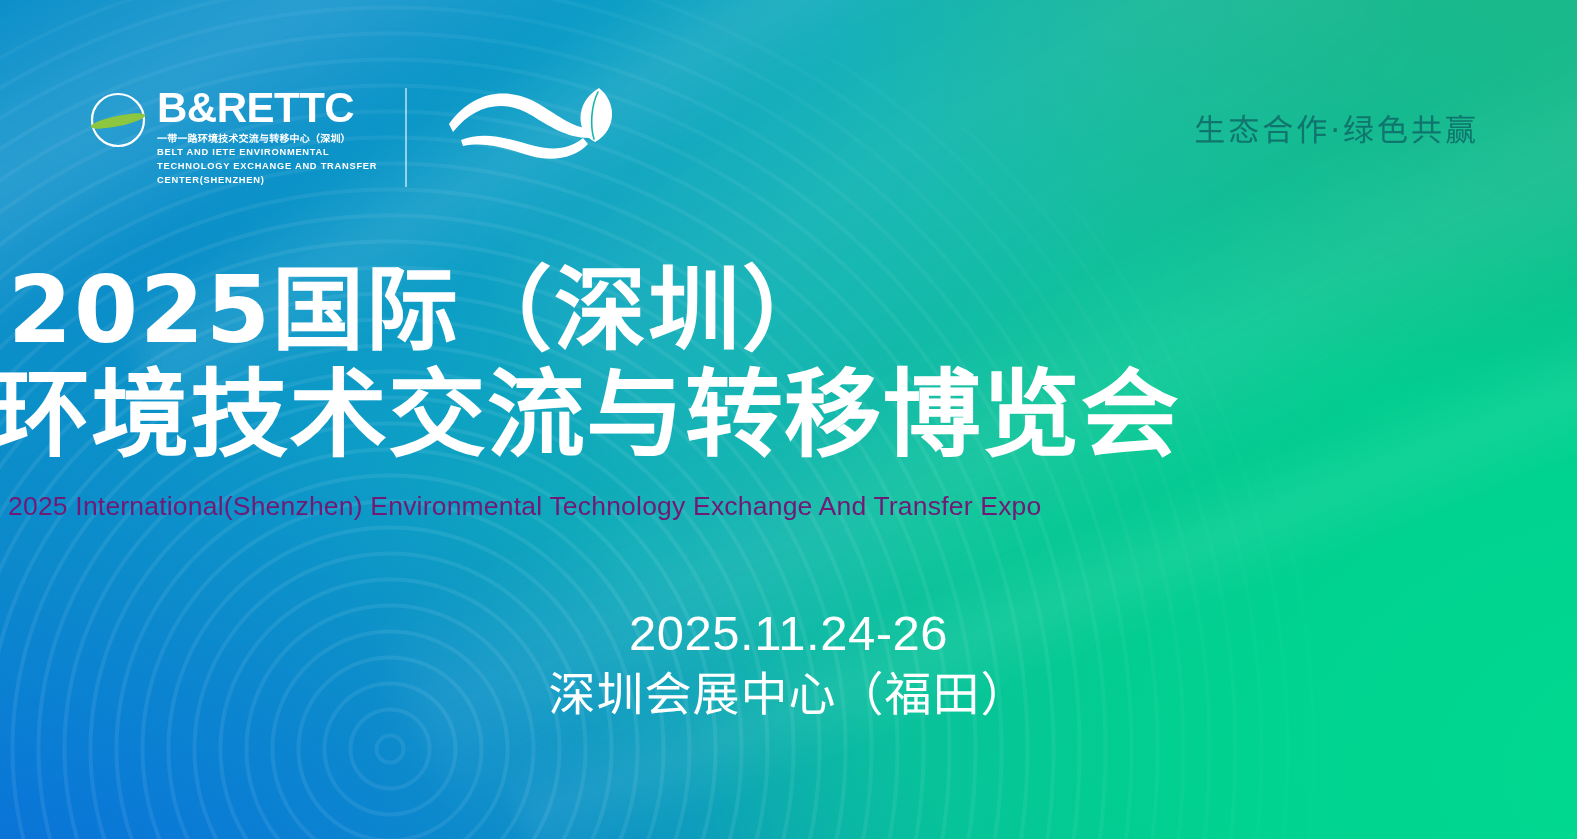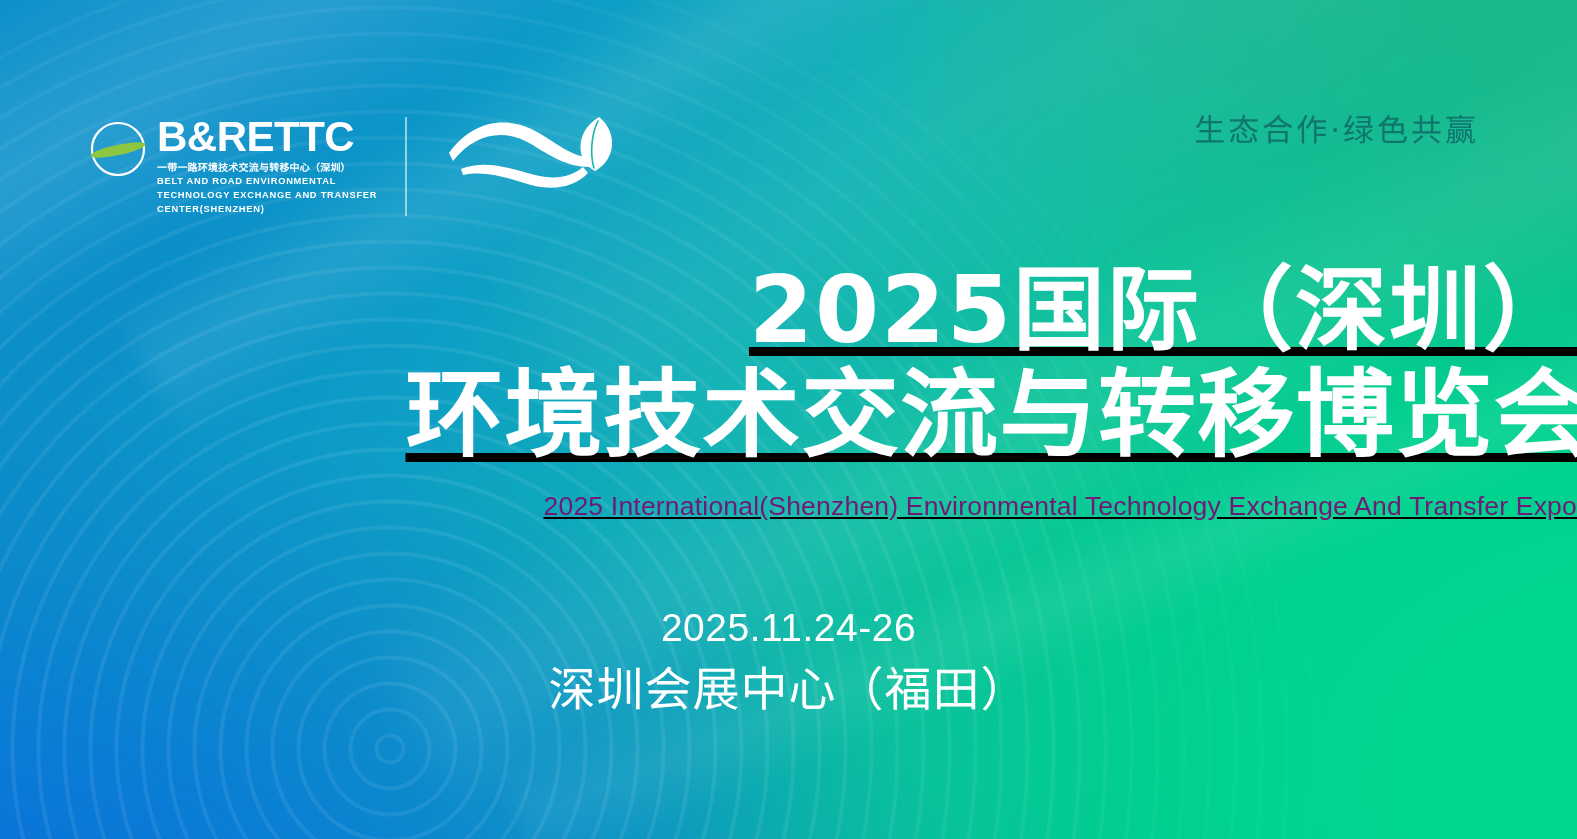--- a/index.html
+++ b/index.html
@@ -131,21 +131,20 @@
   .content { position: relative; width: 100%; height: 100%; z-index: 5; }
 
   
   .logo-row {
     position: absolute;
     left: 88px;
     top: 88px;
     display: flex;
     align-items: flex-start;
     gap: 40px;
-    margin-top: 29px;
   }
 
   
   .brettc {
     display: flex;
     align-items: flex-start;
     gap: 9px;
     padding-right: 28px;
     border-right: 2px solid rgba(255,255,255,0.55);
     min-height: 92px;
@@ -225,25 +224,24 @@
     font-size: 31px;
     font-weight: 400;
     letter-spacing: 3px;
     white-space: nowrap;
     font-family: "DejaVu Sans", "Liberation Sans", sans-serif;
   }
 
   
   .title-block {
     position: absolute;
-    left: 0;
+    left: 8px;
     right: 0;
     top: 262px;
-    text-align: right;
-    text-decoration: underline;
+    text-align: left;
   }
   .title-line1 {
     color: #ffffff;
     font-size: 92px;
     font-weight: 700;
     letter-spacing: 2px;
     line-height: 1.06;
     white-space: nowrap;
     font-family: "DejaVu Sans", "Liberation Sans", sans-serif;
   }
@@ -272,35 +270,35 @@
   
   .info-block {
     position: absolute;
     left: 0;
     right: 0;
     top: 606px;
     text-align: center;
   }
   .info-date {
     color: #ffffff;
-    font-size: 39px;
+    font-size: 49px;
     font-weight: 400;
     letter-spacing: 0.5px;
     line-height: 1.12;
     white-space: nowrap;
     font-family: "Liberation Sans", "DejaVu Sans", sans-serif;
   }
   .info-venue {
     color: #ffffff;
     font-size: 47px;
     font-weight: 400;
     letter-spacing: 1px;
     line-height: 1.18;
     white-space: nowrap;
-    margin-top: 12px;
+    margin-top: 6px;
     font-family: "DejaVu Sans", "Liberation Sans", sans-serif;
   }
 </style>
 </head>
 <body>
 
 <div class="banner">
 
   <div class="bg-base"></div>
   <div class="bg-blue-wash"></div>
@@ -322,21 +320,21 @@
         <svg class="brettc-mark" viewBox="0 0 60 60">
           <circle cx="30" cy="30" r="26" fill="none" stroke="#ffffff" stroke-width="2.2"></circle>
           <g transform="rotate(-12 30 31)">
             <ellipse cx="30" cy="31" rx="28" ry="5.1" fill="#8dc63f"></ellipse>
           </g>
           <circle cx="30" cy="30" r="26" fill="none" stroke="#ffffff" stroke-width="0"></circle>
         </svg>
         <div class="brettc-text">
           <div class="brettc-wordmark">B&amp;RETTC</div>
           <div class="brettc-cn">一带一路环境技术交流与转移中心（深圳）</div>
-          <div class="brettc-en">BELT AND ROAD ENVIRONMENTAL</div>
+          <div class="brettc-en">BELT AND IETE ENVIRONMENTAL</div>
           <div class="brettc-en">TECHNOLOGY EXCHANGE AND TRANSFER</div>
           <div class="brettc-en">CENTER(SHENZHEN)</div>
         </div>
       </div>
 
       <div class="iete">
         <svg class="iete-art" viewBox="0 0 168 100">
 
           <path d="M2 40 C 26 6, 62 2, 92 20 C 112 32, 126 44, 142 44 L142 54 C 120 54, 102 42, 84 31 C 58 15, 28 20, 6 48 Z" fill="#ffffff"></path>
 

